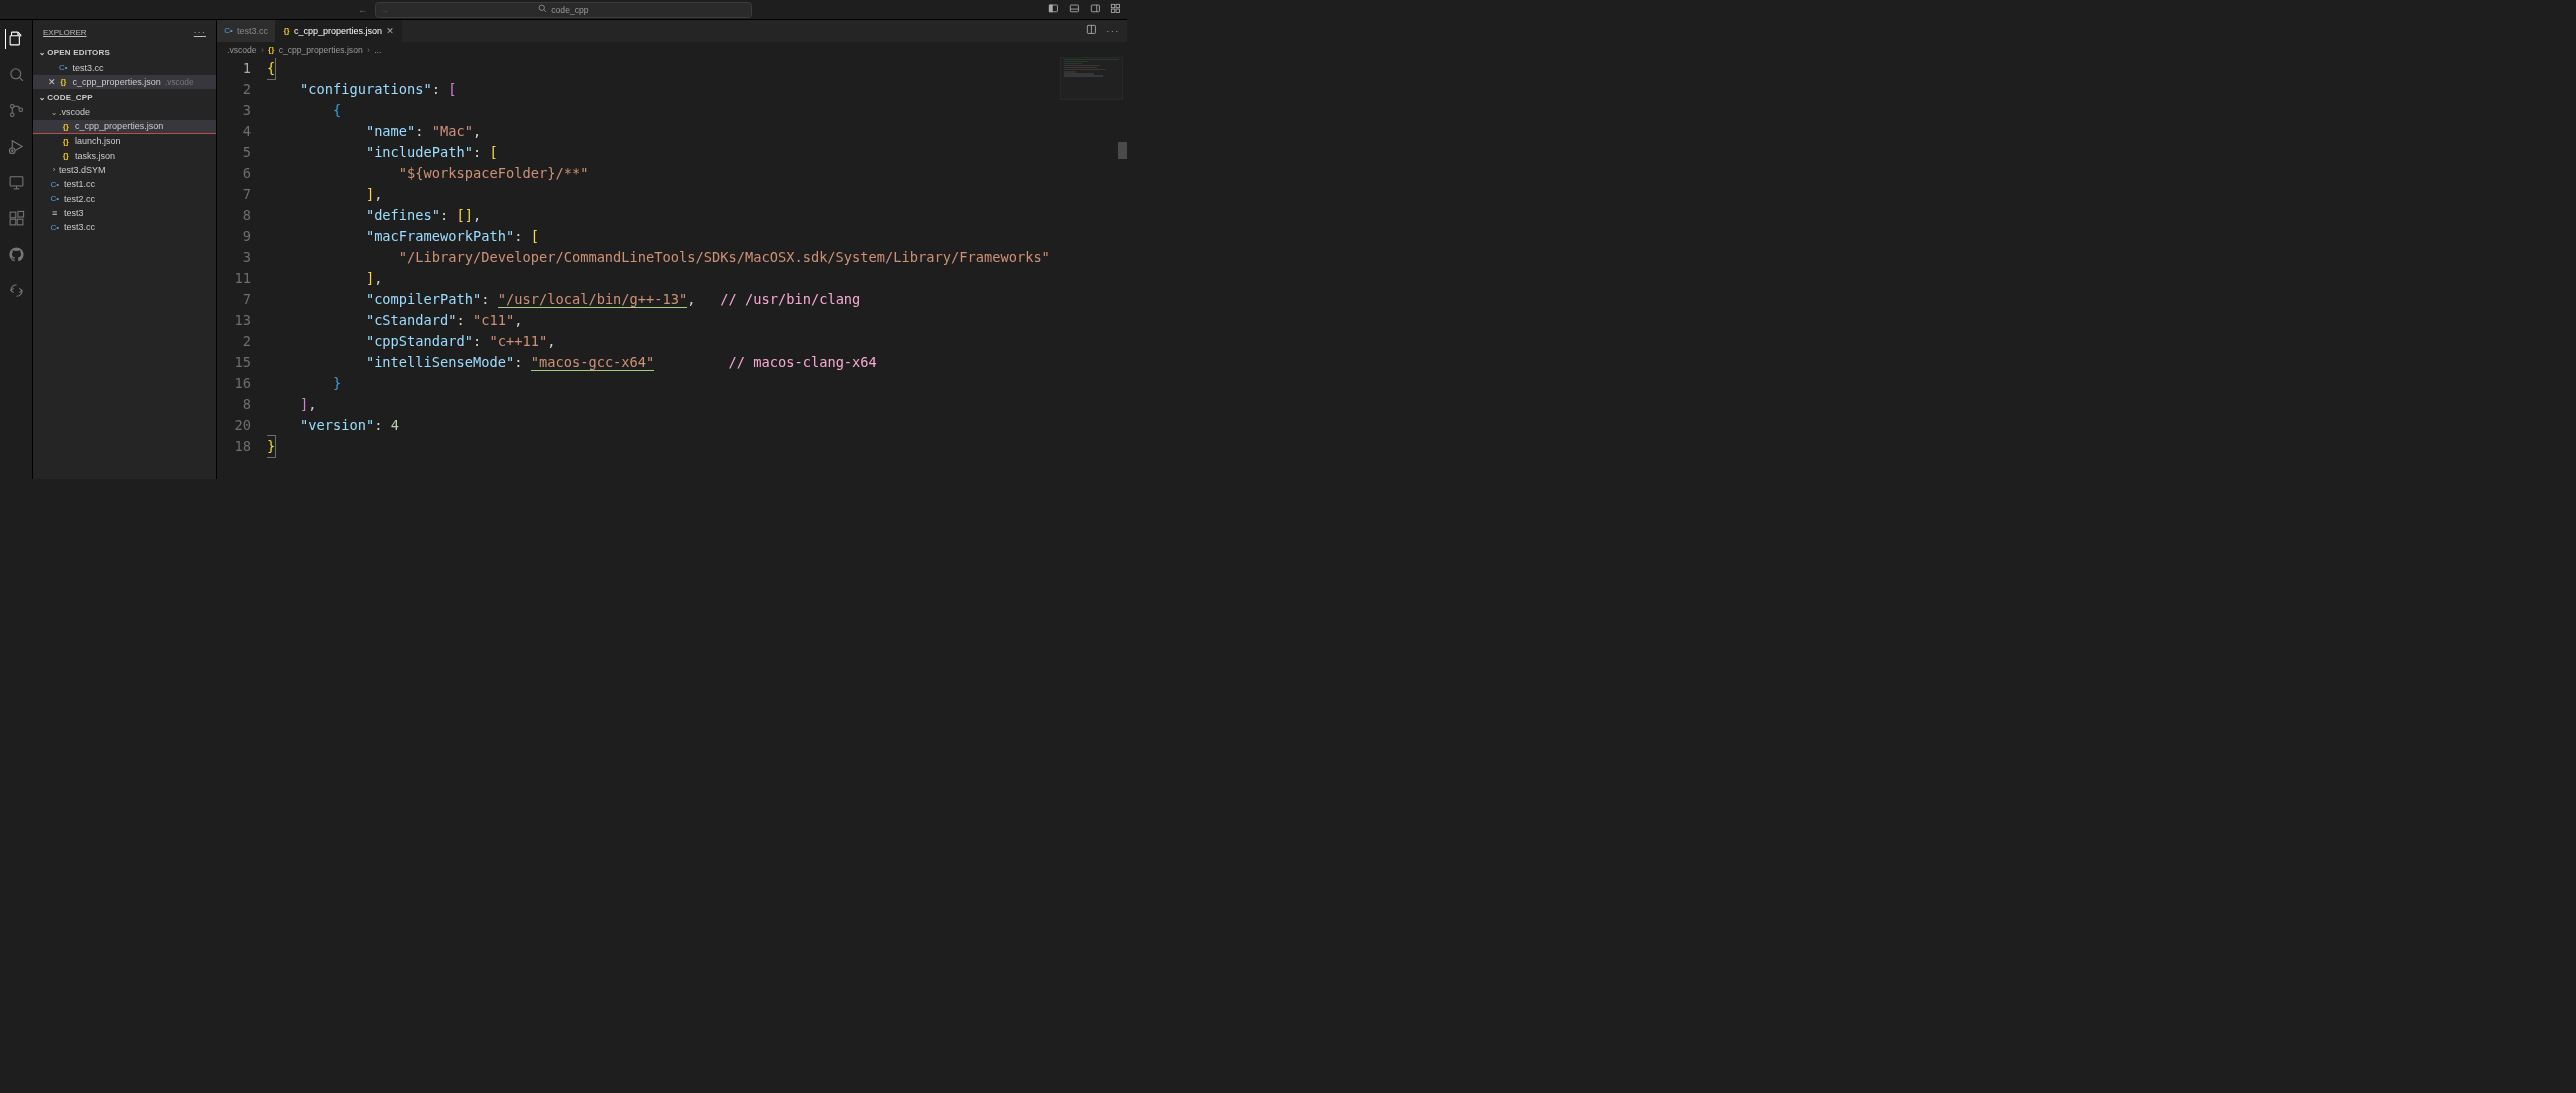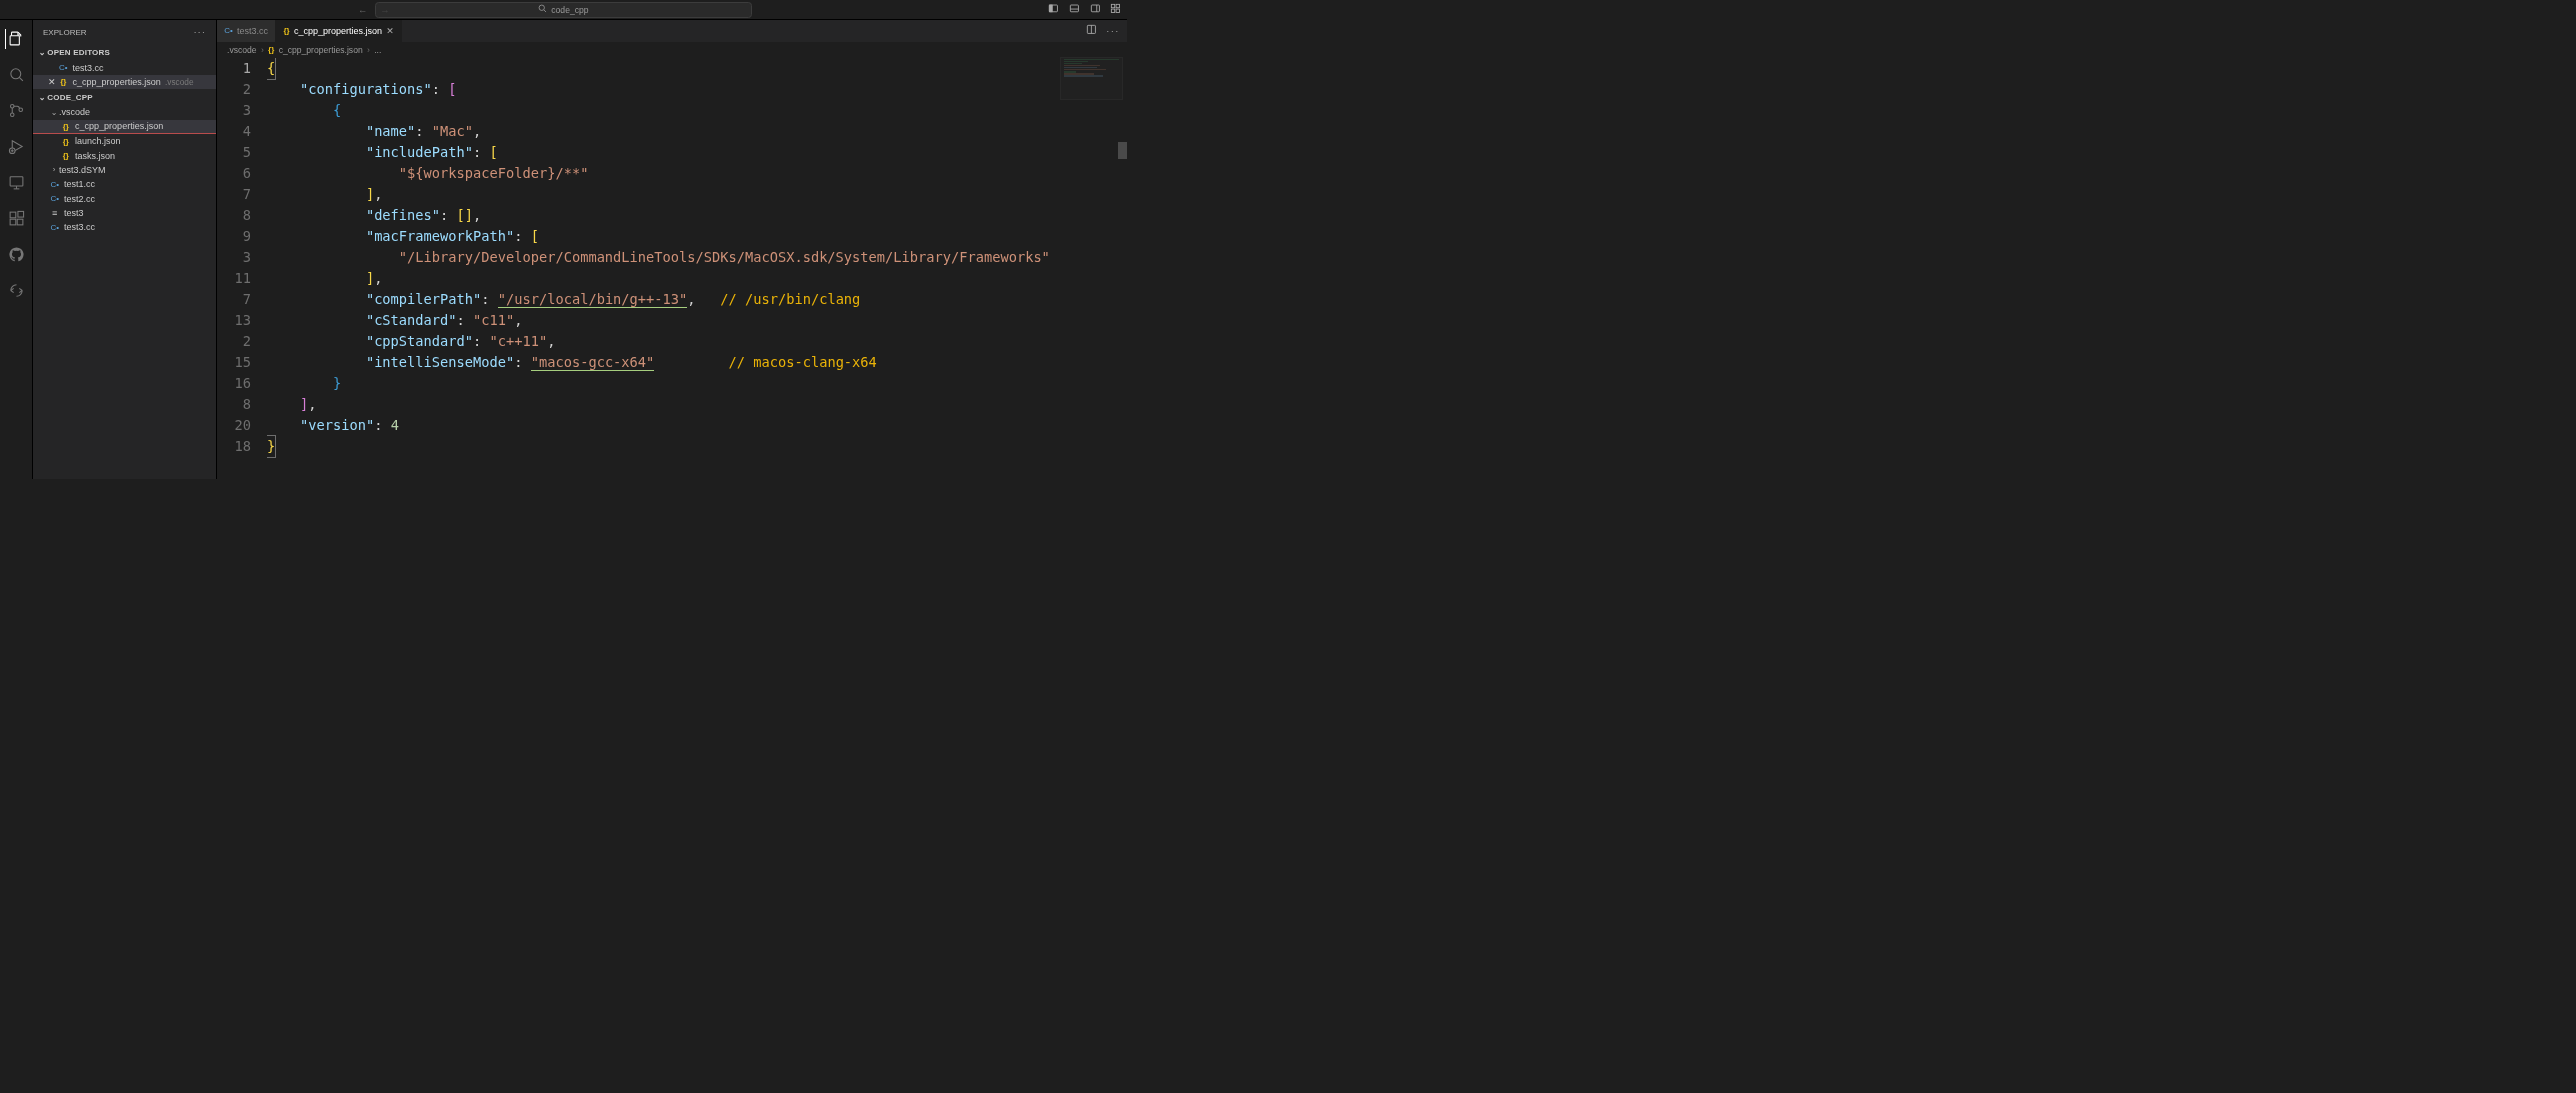--- a/index.html
+++ b/index.html
@@ -66,20 +66,21 @@
   flex-direction: column;
 }
 .sidebar-header {
   height: 24.4px;
   display: flex;
   align-items: center;
   justify-content: space-between;
   padding: 0 10px;
   font-size: 8px;
   color: #bbb;
+  text-decoration: underline;
 }
 .sidebar-header .more { letter-spacing: 1.4px; cursor: pointer; }
 .section-header {
   height: 16px;
   display: flex;
   align-items: center;
   padding-left: 4.3px;
   font-size: 8px;
   font-weight: 700;
   letter-spacing: 0.2px;
@@ -144,21 +145,21 @@
 .gutter div.first { color: #a8a8a8; }
 .code { flex: 1; white-space: pre; color: #d4d4d4; position: relative; overflow: hidden; }
 .code-line { height: 21px; }
 .s-brace { color: #f8d849; }
 .s-brace-p { color: #d77fd7; }
 .s-brace-b { color: #3d9dd6; }
 .s-key { color: #9cdcfe; }
 .s-str { color: #ce9178; }
 .s-num { color: #b5cea8; }
 .s-punct { color: #d4d4d4; }
-.s-comm { color: #eab308; }
+.s-comm { color: #f9a8d4; }
 .cursor-box { outline: 0.7px solid #6e6e6e; display: inline-block; }
 .under-green { border-bottom: 0.7px solid #a6ce7e; }
 .minimap {
   position: absolute;
   top: 37px;
   right: 4.3px;
   width: 63px;
   height: 43px;
   background: #242424;
   border: 0.7px solid #2f2f2f;

